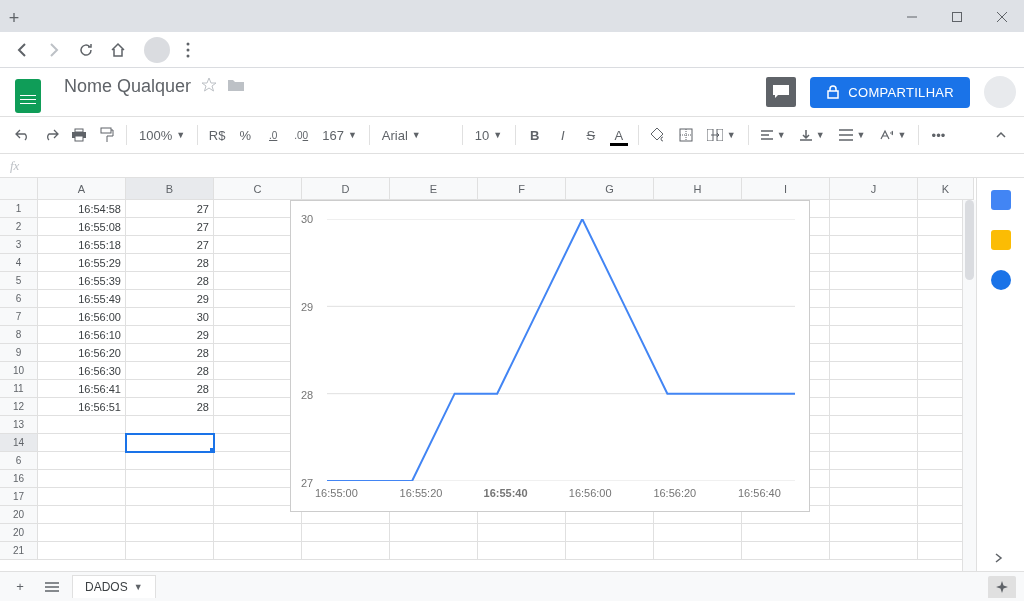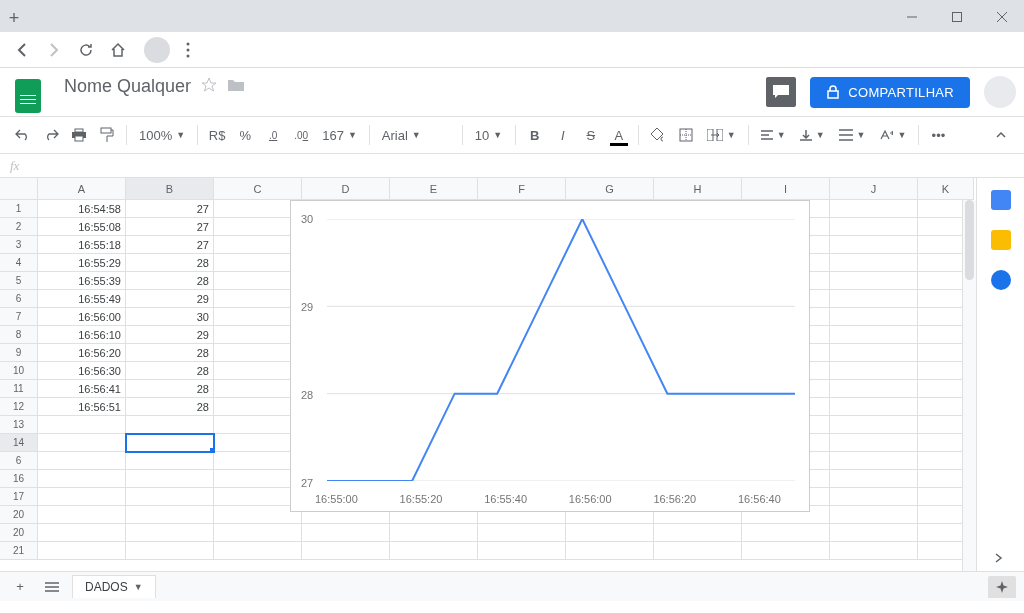--- a/index.html
+++ b/index.html
@@ -71,21 +71,21 @@
 .row-h.sel { background: #e8eaed; }
 .cell { height: 18px; border-right: 1px solid #e0e0e0; border-bottom: 1px solid #e0e0e0; padding: 0 4px; display: flex; align-items: center; justify-content: flex-end; font-size: 11px; color: #3c4043; overflow: hidden; }
 .cell.selected { outline: 2px solid #1a73e8; outline-offset: -1px; position: relative; }
 .cell.selected::after { content: ''; position: absolute; right: -3px; bottom: -3px; width: 6px; height: 6px; background: #1a73e8; }
 
 
 .chart-box { position: absolute; left: 290px; top: 22px; width: 520px; height: 312px; background: #fff; border: 1px solid #ccc; }
 .chart-inner { position: absolute; left: 36px; top: 18px; right: 14px; bottom: 30px; }
 .chart-inner svg { width: 100%; height: 100%; }
 .y-tick { position: absolute; left: 10px; font-size: 11px; color: #757575; transform: translateY(-50%); }
-.x-tick { position: absolute; bottom: 6px; font-size: 11px; color: #757575; transform: translateX(-50%); white-space: nowrap; }
+.x-tick { position: absolute; bottom: 12px; font-size: 11px; color: #757575; transform: translateX(-50%); white-space: nowrap; }
 
 
 .sheet-tabs { height: 30px; border-top: 1px solid #e0e0e0; display: flex; align-items: center; padding: 0 8px; gap: 8px; background: #f8f9fa; }
 .sheet-tab { background: #fff; border: 1px solid #e0e0e0; border-bottom: none; padding: 4px 12px; font-size: 12px; color: #3c4043; display: flex; align-items: center; gap: 6px; }
 .add-sheet, .all-sheets { color: #5f6368; width: 24px; height: 24px; display: flex; align-items: center; justify-content: center; }
 .explore-btn { margin-left: auto; width: 28px; height: 22px; background: #e0e0e0; border-radius: 2px 2px 0 0; display: flex; align-items: center; justify-content: center; }
 
 
 .vscroll { position: absolute; right: 0; top: 22px; bottom: 0; width: 14px; background: #f8f9fa; border-left: 1px solid #e0e0e0; }
 .vthumb { position: absolute; top: 0; left: 2px; right: 2px; height: 80px; background: #dadce0; border-radius: 6px; }
@@ -613,21 +613,21 @@
             <line x1="0" y1="0" x2="470" y2="0" stroke="#e0e0e0" stroke-width="1"></line>
             <polyline points="0,264 42.72727272727273,264 85.45454545454545,264 128.18181818181816,176 170.9090909090909,176 213.63636363636363,88 256.3636363636363,0 299.09090909090907,88 341.8181818181818,176 384.54545454545456,176 427.27272727272725,176 470,176" fill="none" stroke="#4285f4" stroke-width="2"></polyline>
           </svg></div>
       <div id="chart-axes">
           <div class="y-tick" style="top: 282px;">27</div>
           <div class="y-tick" style="top: 194px;">28</div>
           <div class="y-tick" style="top: 106px;">29</div>
           <div class="y-tick" style="top: 18px;">30</div>
           <div class="x-tick" style="left: 45.4px;">16:55:00</div>
           <div class="x-tick" style="left: 130px;">16:55:20</div>
-          <div class="x-tick" style="left: 214.6px;">16:55:40</div>
+          <div class="x-tick" style="left: 214.6px; font-weight: bold;">16:55:40</div>
           <div class="x-tick" style="left: 299.2px;">16:56:00</div>
           <div class="x-tick" style="left: 383.8px;">16:56:20</div>
           <div class="x-tick" style="left: 468.4px;">16:56:40</div>
         </div>
     </div>
     <div class="vscroll">
         <div class="vthumb"></div>
       </div>
   </div>
   <div class="side-panel">

